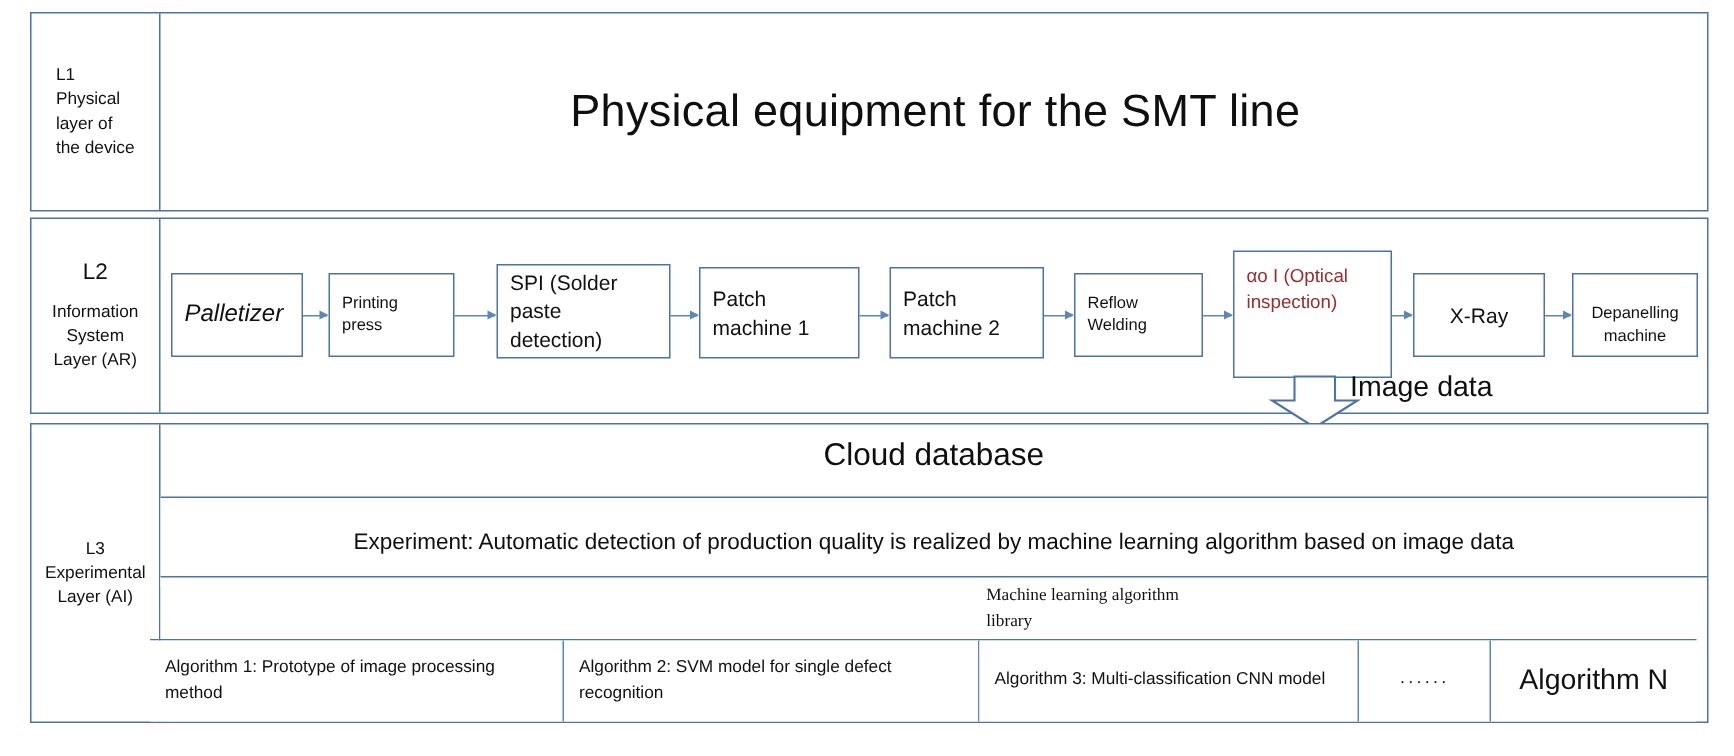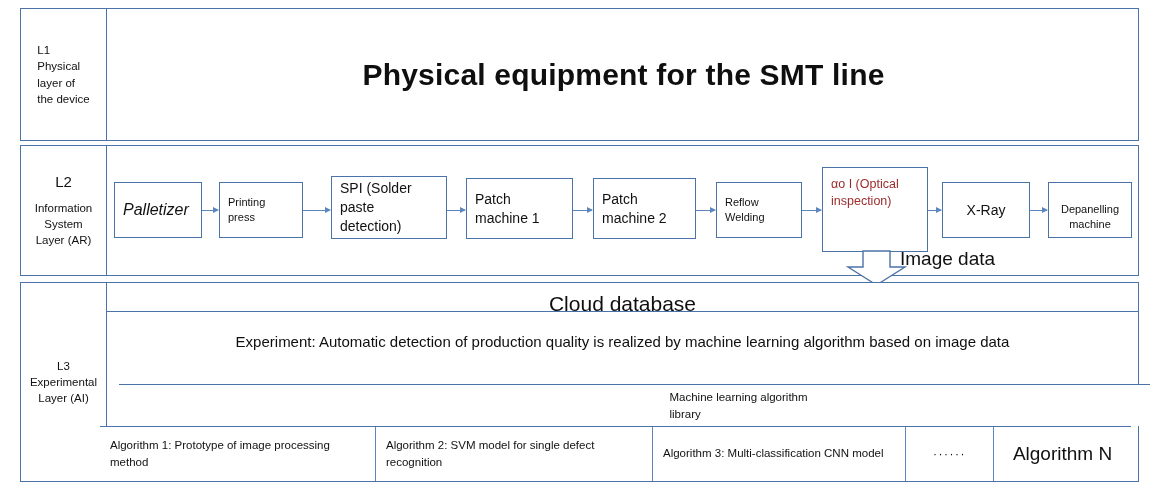--- a/index.html
+++ b/index.html
@@ -59,21 +59,20 @@
   }
 
   
   .banner-title {
     display: flex;
     align-items: center;
     justify-content: center;
     font-size: 30px;
     color: #0f0f0f;
     letter-spacing: 0.2px;
-    font-weight: bold;
   }
 
   
   .proc-box {
     border: 1.3px solid #4B73A8;
     background: #ffffff;
     display: flex;
     align-items: center;
     padding: 0 8px;
     line-height: 1.35;
@@ -239,25 +238,25 @@
         <span class="lbl-small">L3</span>
         <span class="lbl-small">Experimental</span>
         <span class="lbl-small">Layer (AI)</span>
       </div>
     </div>
 
     <div class="abs" style="left:86px; top:0; width:1031px; height:41px; display:flex; align-items:center; justify-content:center;">
       <span class="band-cloud">Cloud database</span>
     </div>
 
-    <div class="abs band" style="left:86px; top:28px; width:1031px; height:60px;">
+    <div class="abs band" style="left:86px; top:48px; width:1031px; height:60px;">
       <span class="band-exp" style="padding:0 14px;">Experiment: Automatic detection of production quality is realized by machine learning algorithm based on image data</span>
     </div>
 
-    <div class="abs band" style="left:98px; top:101px; width:1031px; height:42px;">
+    <div class="abs band" style="left:86px; top:101px; width:1031px; height:42px;font-family:Liberation Serif, serif;">
       <span class="band-lib" style="display:block; width:160px; text-align:left; margin-left:230px;">Machine learning algorithm library</span>
     </div>
 
     <div class="abs" style="left:79px; top:143px; width:1031px; height:55px; border-top:1.6px solid #4B73A8; display:flex;">
 
       <div class="algo-cell" style="width:276px;">
         <span>Algorithm 1: Prototype of image processing method</span>
       </div>
 
       <div class="algo-cell" style="width:277px;">

